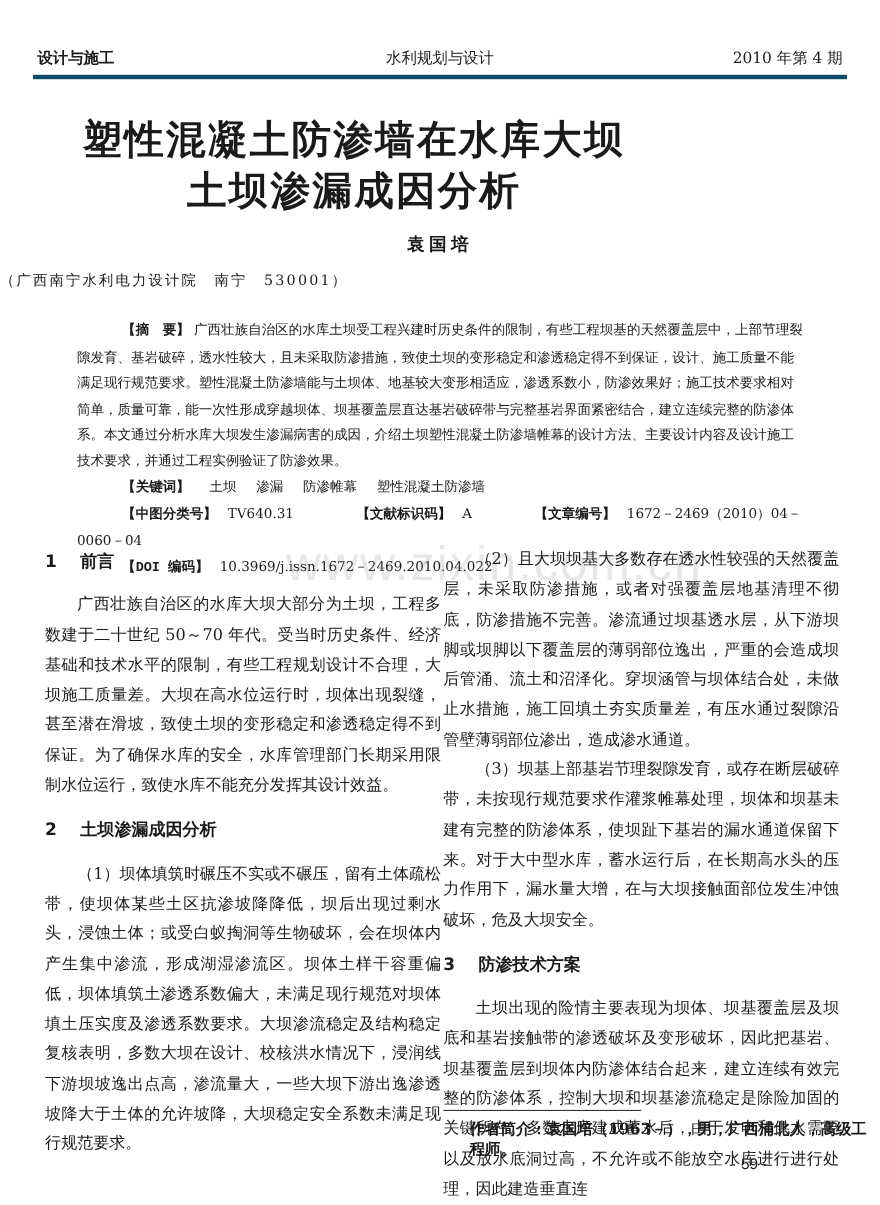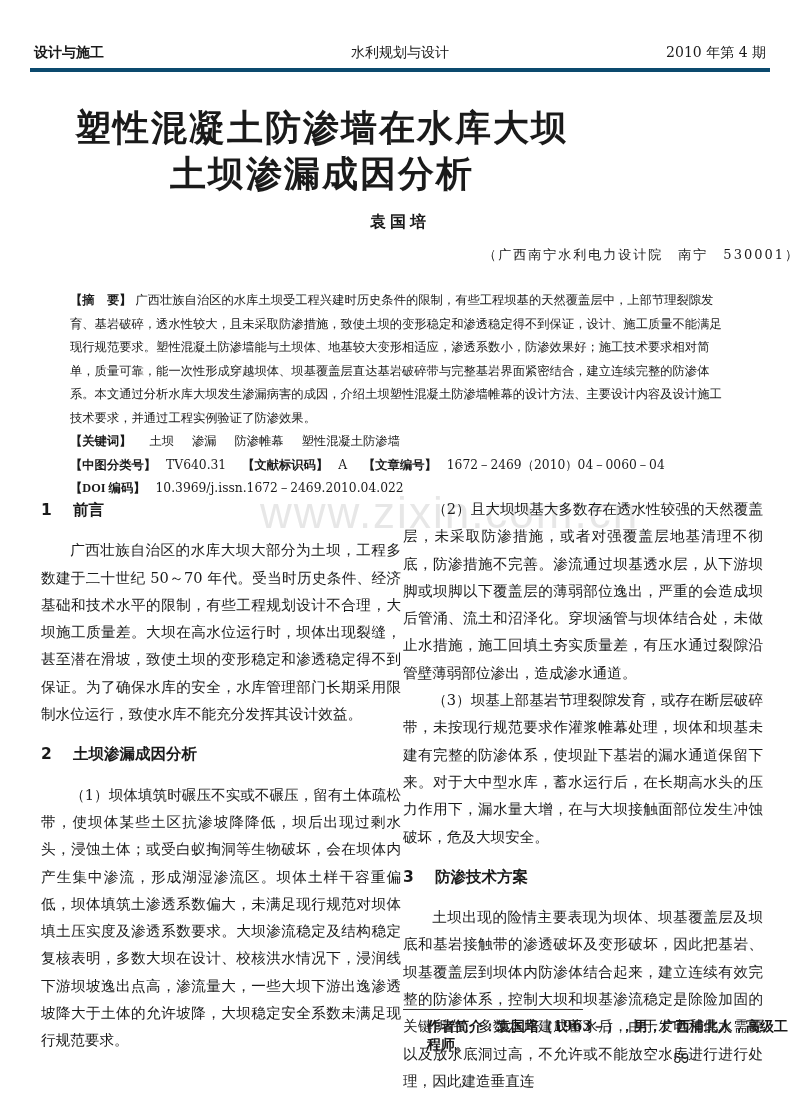--- a/index.html
+++ b/index.html
@@ -14,26 +14,26 @@
   .header .left { position: absolute; left: 4px; top: 0; font-family: "DejaVu Sans", sans-serif; font-weight: bold; font-size: 14px; }
   .header .center { position: absolute; left: 0; right: 0; top: 0; text-align: center; font-size: 14px; }
   .header .right { position: absolute; right: 4px; top: 0; font-size: 14px; }
   .title {
     position: absolute; left: 0; width: 644px; text-align: center;
     font-family: "DejaVu Sans", sans-serif; font-weight: bold; font-size: 36px; letter-spacing: 2px; line-height: 46px;
   }
   .title.l1 { top: 105px; }
   .title.l2 { top: 151px; }
   .author { position: absolute; top: 212px; left: 0; width: 800px; text-align: center; font-size: 16px; letter-spacing: 4px; font-weight: bold; }
-  .affil { position: absolute; top: 246px; left: 0; width: 800px; text-align: right; font-size: 13px; letter-spacing: 2px; }
+  .affil { position: absolute; top: 246px; left: 0; width: 800px; text-align: left; font-size: 13px; letter-spacing: 2px; }
   .abstract {
     position: absolute; left: 70px; top: 289px; width: 660px;
     font-size: 12.3px; line-height: 23.5px;
   }
-  .abstract .lbl { font-family: Liberation Serif, serif; font-weight: bold; }
+  .abstract .lbl { font-family: Liberation Mono, monospace; font-weight: bold; margin-left: 41px; }
   .abstract p { margin: 0; }
   .abstract .kw span { margin-right: 14px; }
   .abstract .meta span.v { margin: 0 12px 0 10px; }
   .col {
     position: absolute; top: 0; width: 360px;
     font-size: 14.6px; line-height: 27.3px; text-align: justify;
   }
   .col.left { left: 41px; }
   .col.right { left: 403px; }
   .col p { margin: 0; text-indent: 2em; }

